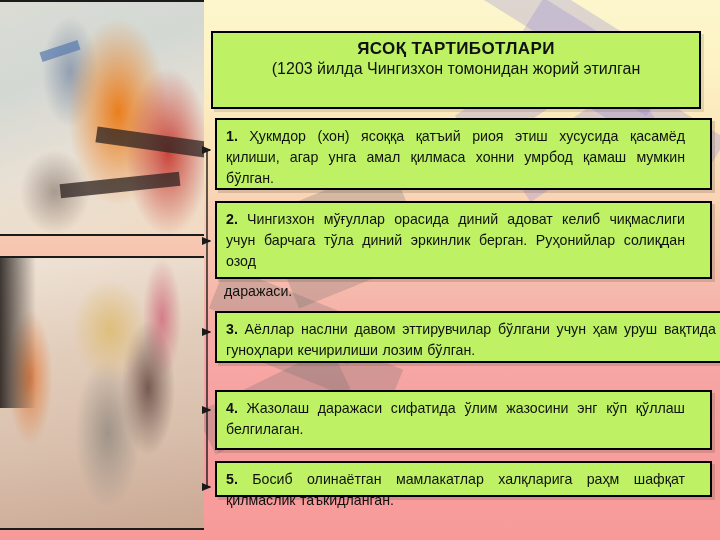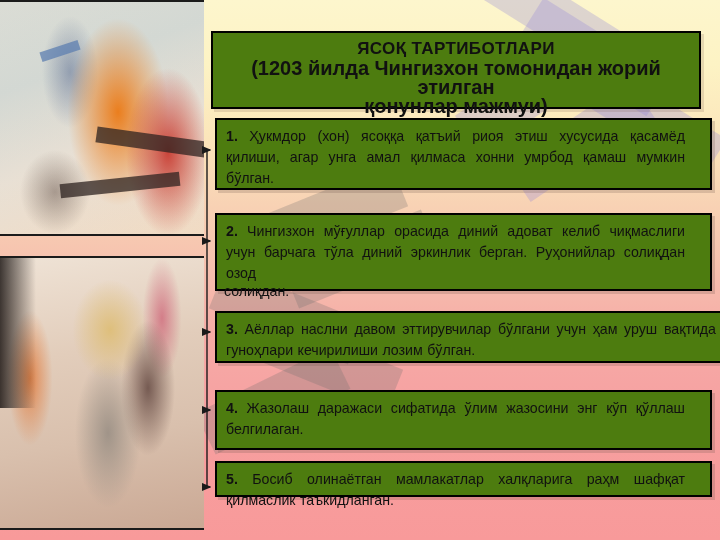--- a/index.html
+++ b/index.html
@@ -94,60 +94,60 @@
   #connector-svg {
     position: absolute;
     left: 0; top: 0;
     width: 720px; height: 540px;
     pointer-events: none;
   }
 
   
   .card {
     position: absolute;
-    background: #4d7c0f;
+    background: #bef264;
     border: 2px solid #000000;
     color: #111111;
   }
   #title-card {
     left: 211px;
     top: 31px;
     width: 490px;
     height: 78px;
     padding: 5px 8px 0 8px;
     text-align: center;
     box-shadow: 3px 3px 0 rgba(120,90,80,0.18);
   }
   #title-main {
     font-size: 17px;
     font-weight: bold;
     letter-spacing: .4px;
     line-height: 21px;
   }
   #title-sub {
-    font-size: 20px;
-    font-weight: bold;
+    font-size: 16px;
+    font-weight: normal;
     line-height: 19px;
   }
 
   .rule-card {
     padding: 6px 25px 4px 9px;
     box-shadow: 3px 3px 0 rgba(110,80,75,0.22);
   }
   .rule-text {
     font-size: 14.2px;
     line-height: 21px;
     text-align: justify;
     text-align-last: left;
     word-spacing: .5px;
   }
   .rule-text .num { font-weight: bold; }
 
   #card-1 { left: 215px; top: 118px; width: 497px; height: 72px; }
-  #card-2 { left: 215px; top: 201px; width: 497px; height: 78px; margin-top: 12px; }
+  #card-2 { left: 215px; top: 201px; width: 497px; height: 78px; }
   #card-3 { left: 215px; top: 311px; width: 528px; height: 52px; }
   #card-4 { left: 215px; top: 390px; width: 497px; height: 60px; }
   #card-5 { left: 215px; top: 461px; width: 497px; height: 36px; }
 
   
   #card-2 .rule-text { position: relative; }
   .overflow-line {
     position: absolute;
     left: 215px;
     top: 281px;
@@ -194,31 +194,30 @@
   <line x1="207" y1="150" x2="210" y2="150" stroke="#1a1a1a" stroke-width="1.4" marker-end="url(#arrow)"></line>
   <line x1="207" y1="241" x2="210" y2="241" stroke="#1a1a1a" stroke-width="1.4" marker-end="url(#arrow)"></line>
   <line x1="207" y1="332" x2="210" y2="332" stroke="#1a1a1a" stroke-width="1.4" marker-end="url(#arrow)"></line>
   <line x1="207" y1="410" x2="210" y2="410" stroke="#1a1a1a" stroke-width="1.4" marker-end="url(#arrow)"></line>
   <line x1="207" y1="487" x2="210" y2="487" stroke="#1a1a1a" stroke-width="1.4" marker-end="url(#arrow)"></line>
 </svg>
 
 <div class="card" id="title-card">
   <div id="title-main">ЯСОҚ  ТАРТИБОТЛАРИ</div>
   <div id="title-sub">(1203 йилда  Чингизхон томонидан жорий этилган</div>
-  <div id="title-sub">қонунлар мажмуи)</div>
 </div>
 
 <div class="card rule-card" id="card-1">
   <div class="rule-text"><span class="num">1.</span><span> Ҳукмдор (хон) ясоққа қатъий риоя этиш хусусида қасамёд қилиши, агар унга амал қилмаса хонни умрбод қамаш мумкин бўлган.</span></div>
 </div>
 
 <div class="card rule-card" id="card-2">
   <div class="rule-text"><span class="num">2.</span><span> Чингизхон мўғуллар орасида диний адоват келиб чиқмаслиги учун барчага тўла диний эркинлик берган. Руҳонийлар солиқдан озод</span></div>
 </div>
-<div class="overflow-line">солиқдан.</div>
+<div class="overflow-line">даражаси.</div>
 
 <div class="card rule-card" id="card-3">
   <div class="rule-text"><span class="num">3.</span><span> Аёллар наслни давом эттирувчилар бўлгани учун ҳам уруш вақтида гуноҳлари кечирилиши лозим бўлган.</span></div>
 </div>
 
 <div class="card rule-card" id="card-4">
   <div class="rule-text"><span class="num">4.</span><span> Жазолаш даражаси сифатида ўлим жазосини энг кўп қўллаш белгилаган.</span></div>
 </div>
 
 <div class="card rule-card" id="card-5">

